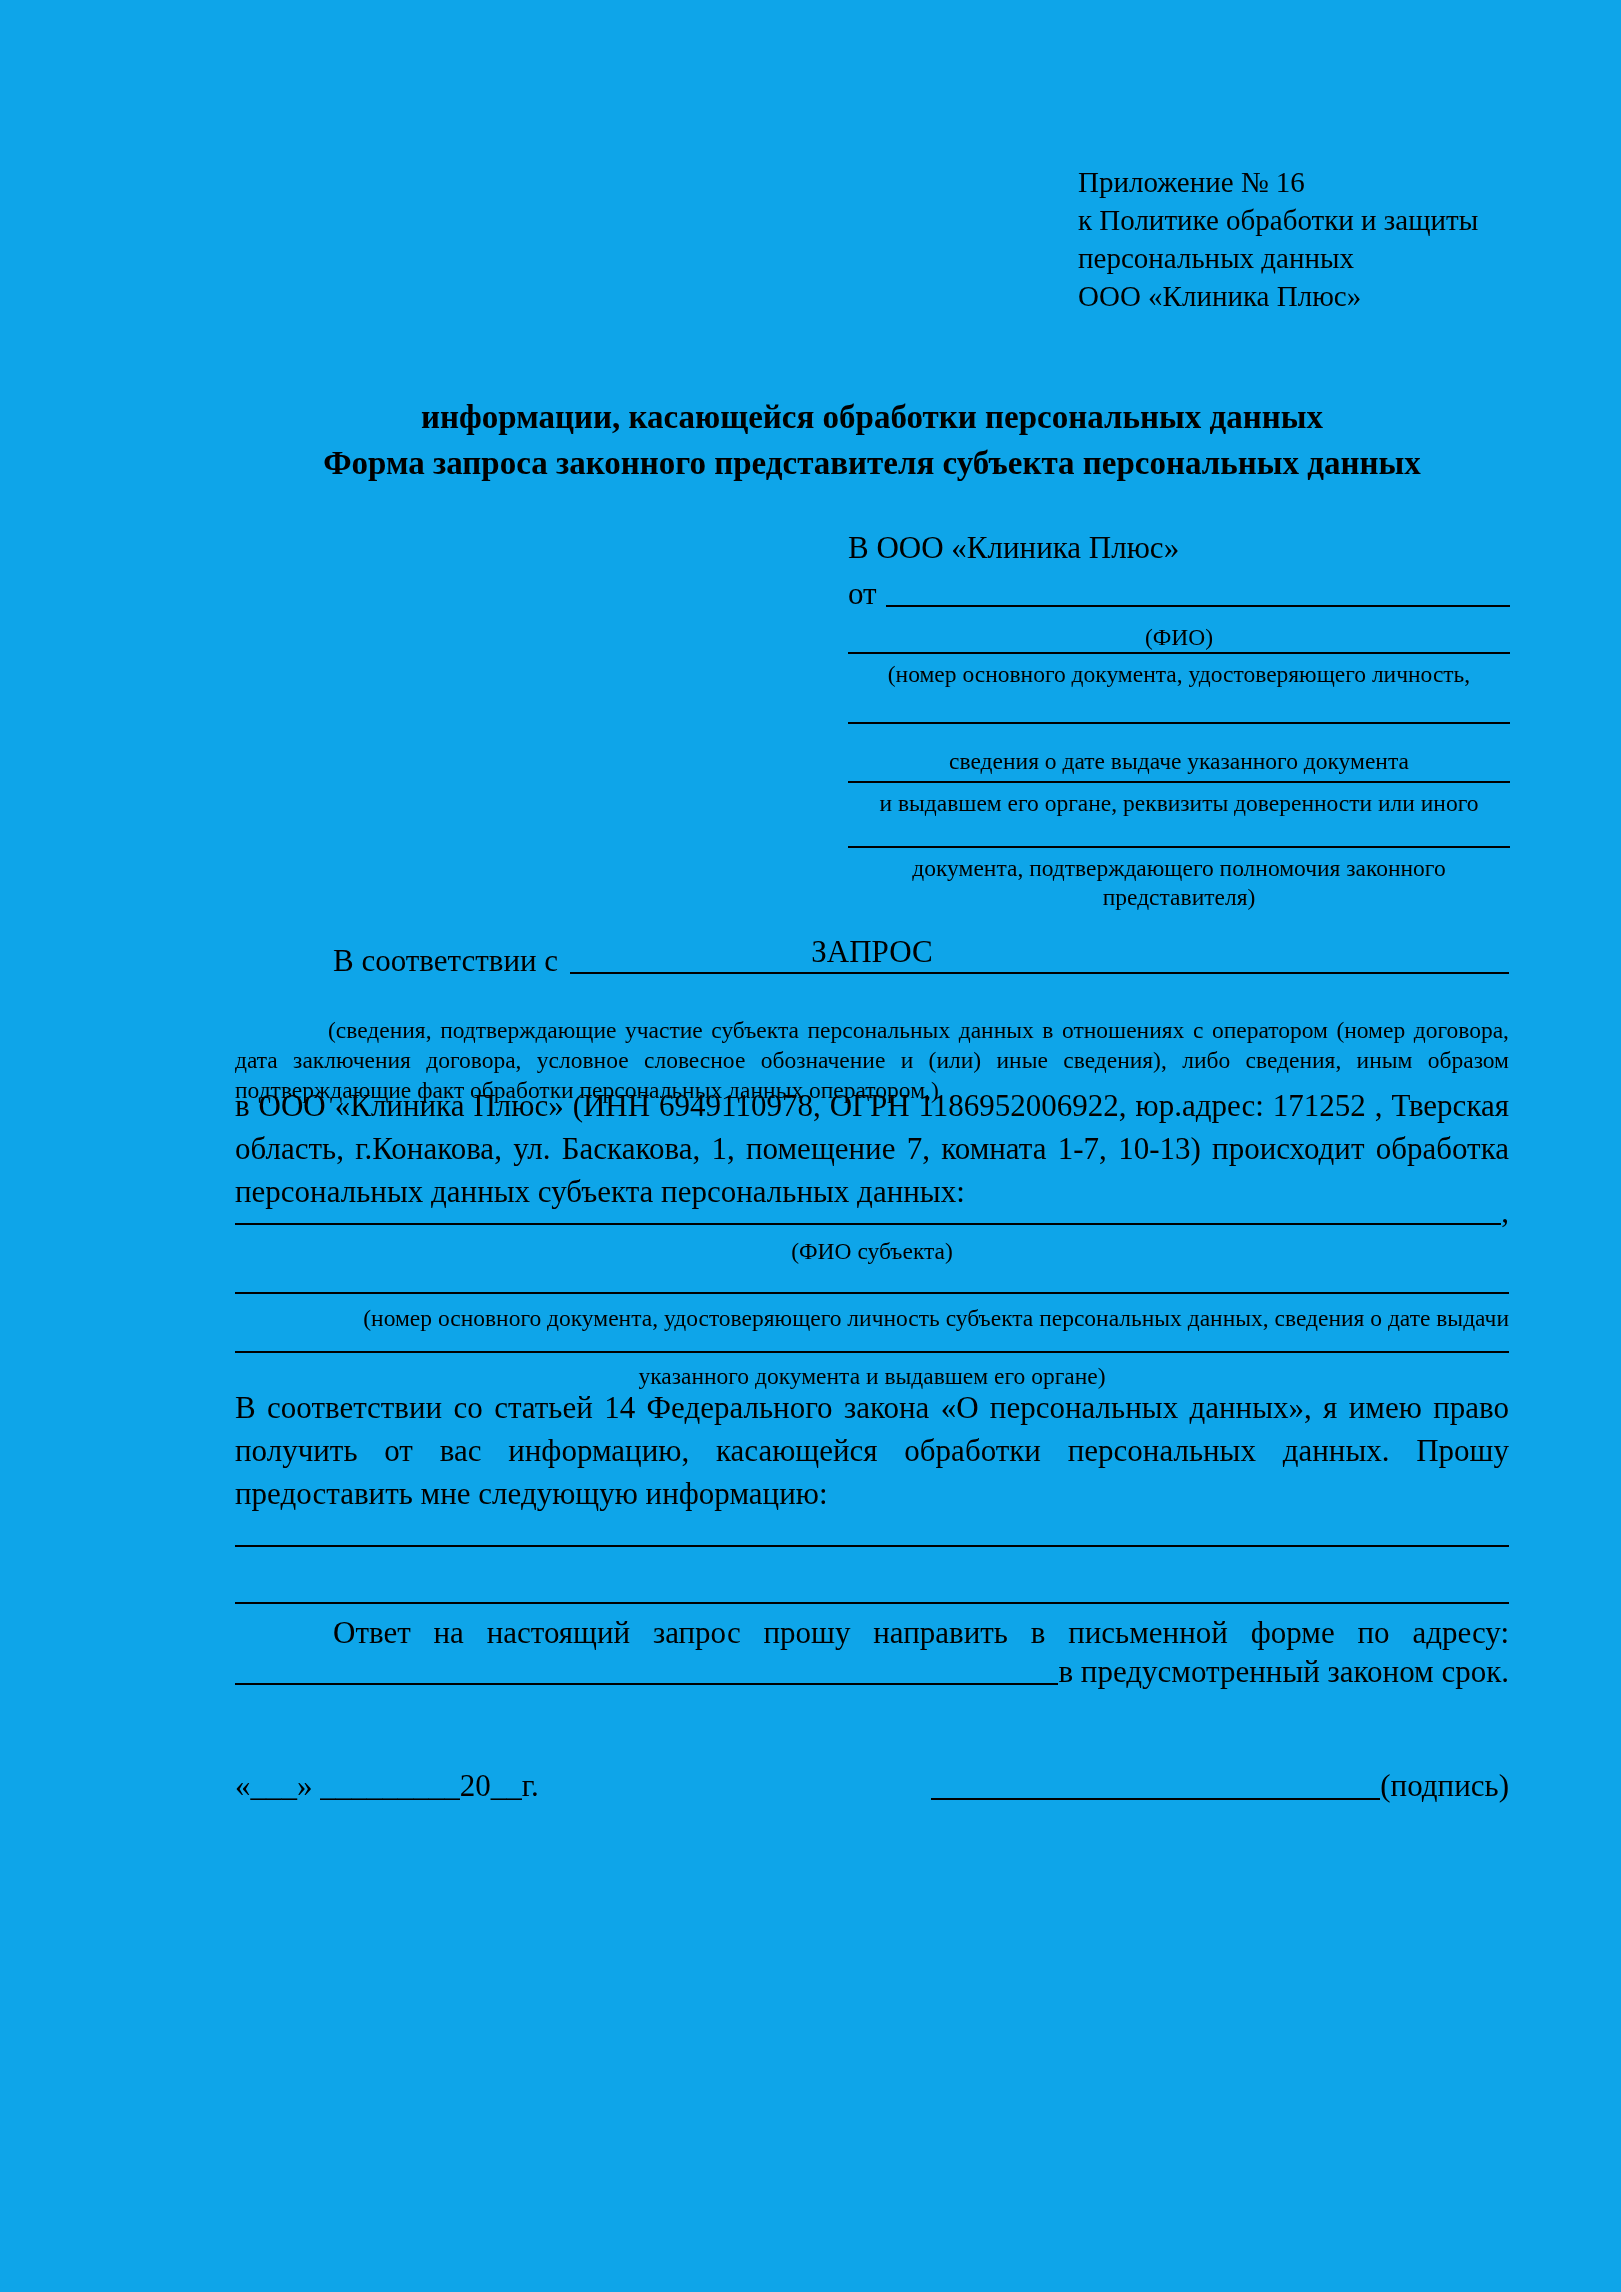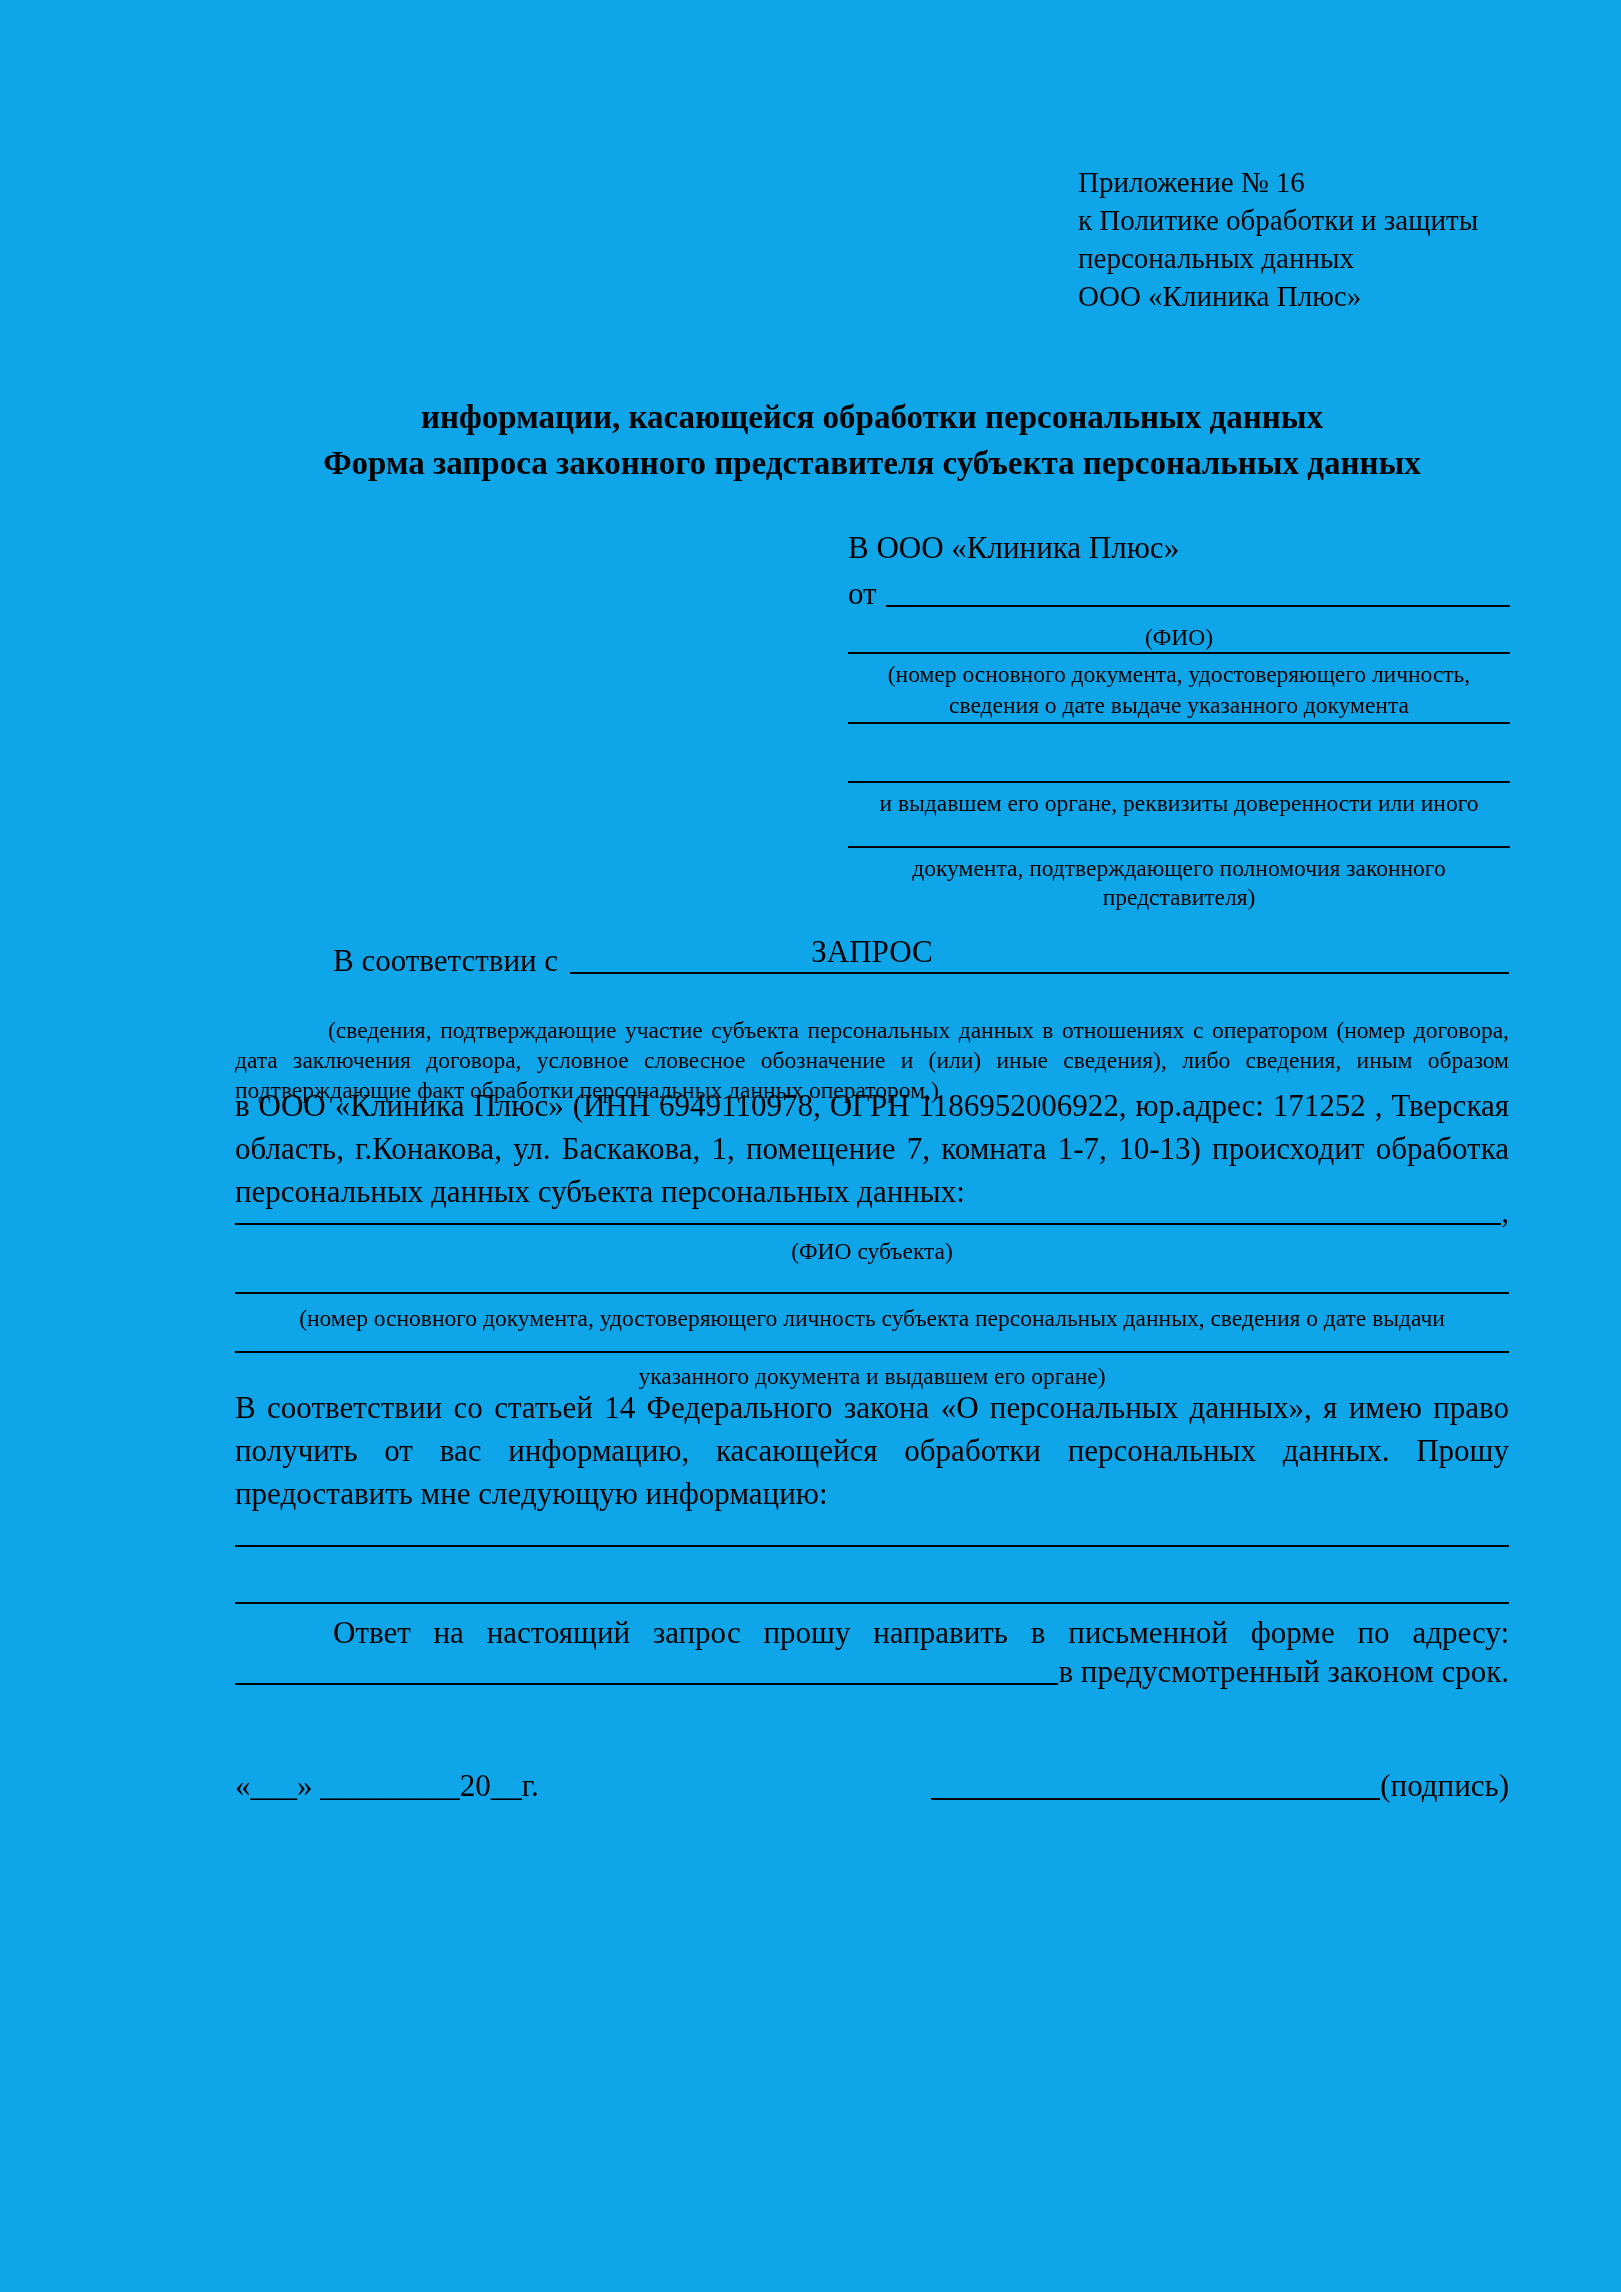--- a/index.html
+++ b/index.html
@@ -45,21 +45,21 @@
   <div class="abs fillrow body-text" style="left:848px; top:573px; width:662px; height:41px;">
     <span style="padding-right:9.8px; line-height:41px;">от</span>
     <div class="fill"></div>
   </div>
   <div class="abs cap center" style="left:848px; top:623px; width:662px;">(ФИО)</div>
 
   <div class="abs rule" style="left:848px; top:652px; width:662px;"></div>
   <div class="abs cap center" style="left:848px; top:660px; width:662px;">(номер основного документа, удостоверяющего личность,</div>
 
   <div class="abs rule" style="left:848px; top:722px; width:662px;"></div>
-  <div class="abs cap center" style="left:848px; top:691px; width:662px;">сведения о дате выдаче указанного документа</div>
+  <div class="abs cap center" style="left:848px; top:747px; width:662px;">сведения о дате выдаче указанного документа</div>
 
   <div class="abs rule" style="left:848px; top:781px; width:662px;"></div>
   <div class="abs cap center" style="left:848px; top:789px; width:662px;">и выдавшем его органе, реквизиты доверенности или иного</div>
 
   <div class="abs rule" style="left:848px; top:846px; width:662px;"></div>
   <div class="abs cap center" style="left:848px; top:854px; width:662px;">документа, подтверждающего полномочия законного представителя)</div>
 
   <div class="abs body-text center" style="left:235px; top:931px; width:1274px; line-height:41px;">ЗАПРОС</div>
 
   <div class="abs fillrow body-text" style="left:235px; top:940px; width:1274px; height:41px;">
@@ -71,21 +71,21 @@
 
   <div class="abs body-text just" style="left:235px; top:1084px; width:1274px;">в ООО «Клиника Плюс» (ИНН 6949110978, ОГРН 1186952006922, юр.адрес: 171252 , Тверская область, г.Конакова, ул. Баскакова, 1, помещение 7, комната 1-7, 10-13) происходит обработка персональных данных субъекта персональных данных:</div>
 
   <div class="abs fillrow" style="left:235px; top:1192px; width:1274px; height:39px;">
     <div class="fill" style="margin-bottom:5.9px;"></div>
     <span class="body-text" style="line-height:39px;">,</span>
   </div>
   <div class="abs cap center" style="left:235px; top:1237px; width:1274px;">(ФИО субъекта)</div>
 
   <div class="abs rule" style="left:235px; top:1292px; width:1274px;"></div>
-  <div class="abs cap center" style="left:235px; top:1304px; width:1274px;">(номер основного документа, удостоверяющего личность субъекта персональных данных, сведения о дате выдачи</div>
+  <div class="abs cap center" style="left:235px; top:1304px; width:1274px;text-align:right;">(номер основного документа, удостоверяющего личность субъекта персональных данных, сведения о дате выдачи</div>
 
   <div class="abs rule" style="left:235px; top:1351px; width:1274px;"></div>
   <div class="abs cap center" style="left:235px; top:1362px; width:1274px;">указанного документа и выдавшем его органе)</div>
 
   <div class="abs body-text just" style="left:235px; top:1386px; width:1274px;">В соответствии со статьей 14 Федерального закона «О персональных данных», я имею право получить от вас информацию, касающейся обработки персональных данных. Прошу предоставить мне следующую информацию:</div>
 
   <div class="abs rule" style="left:235px; top:1545px; width:1274px;"></div>
   <div class="abs rule" style="left:235px; top:1602px; width:1274px;"></div>
 
   <div class="abs body-text lastjust" style="left:235px; top:1611px; width:1274px; text-indent:98px;">Ответ на настоящий запрос прошу направить в письменной форме по адресу:</div>

